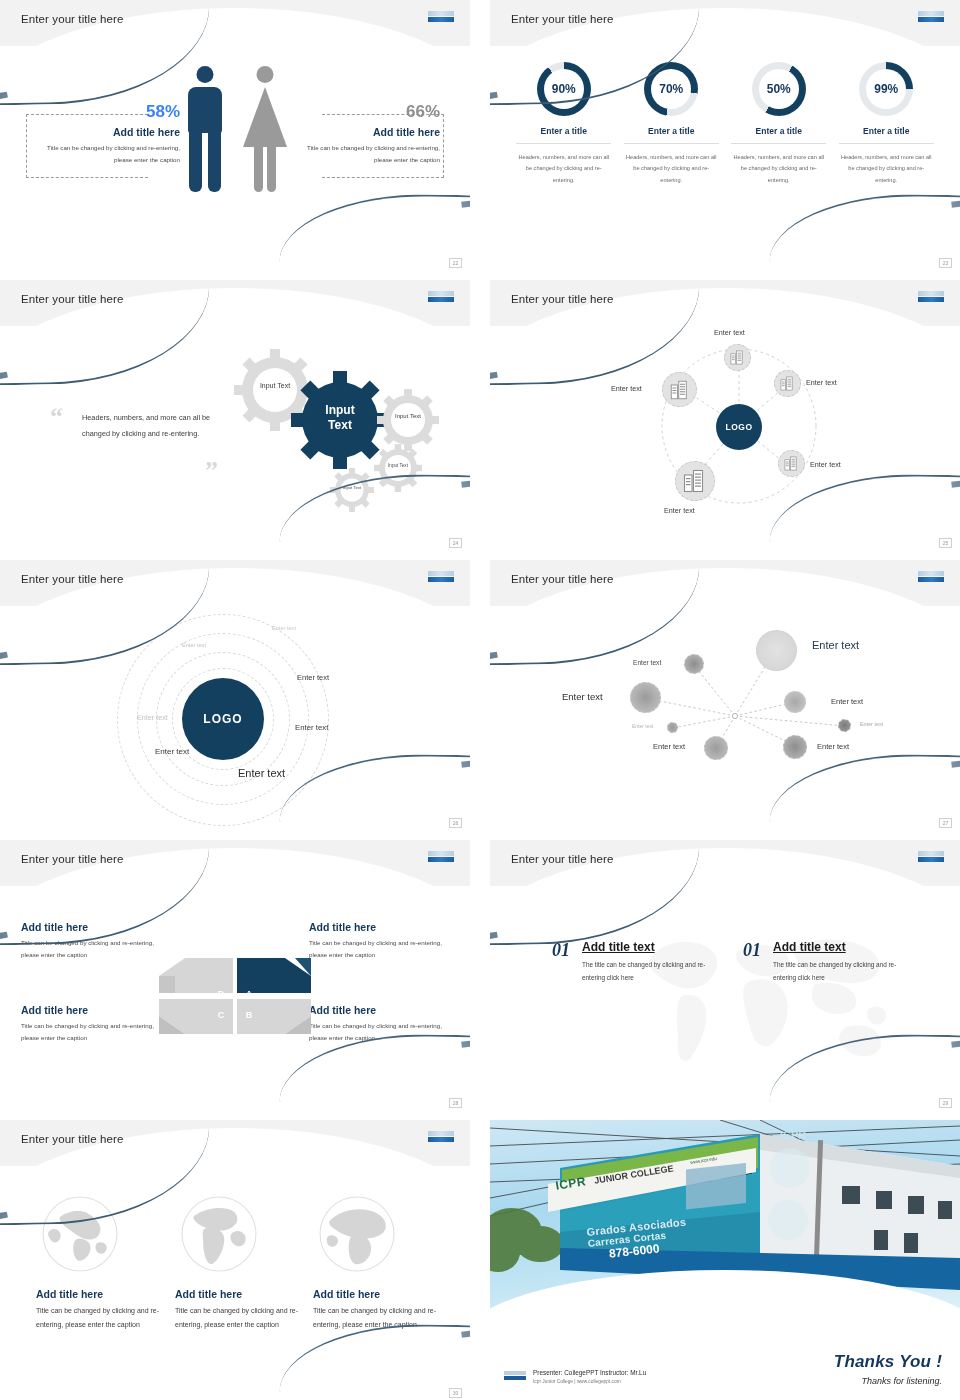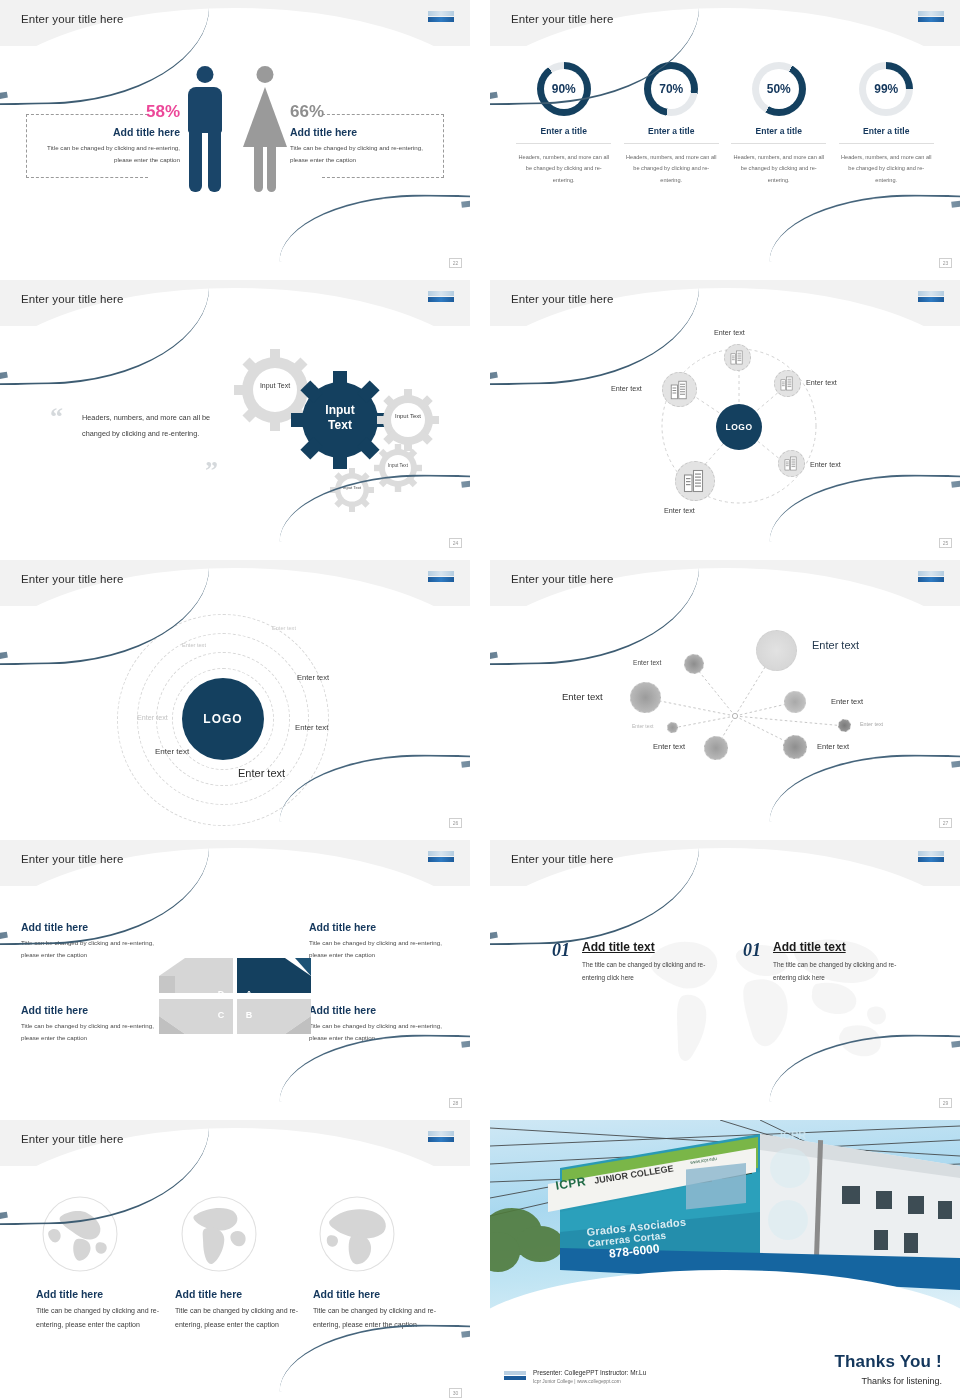--- a/index.html
+++ b/index.html
@@ -86,22 +86,22 @@
 
   
   .s1-dash-l, .s1-dash-r {
     position:absolute; top: 68px; height: 64px; border: 1px dashed #9a9a9a;
     border-right: none;
   }
   .s1-dash-l { left: 26px; width: 122px; border-right: none; }
   .s1-dash-r { right: 26px; width: 122px; border-left: none; border-right: 1px dashed #9a9a9a;}
   .s1-col { position:absolute; top: 56px; width: 150px; }
   .s1-col.left { left: 30px; text-align: right; }
-  .s1-col.right { right: 30px; text-align: left; }
-  .s1-pct { font-size: 17px; font-weight: bold; color:#ec4899; }
+  .s1-col.right { right: 30px; text-align: right; }
+  .s1-pct { font-size: 17px; font-weight: bold; color:#3b82f6; }
   .s1-pct.grey { color:#8e8e8e; }
   .s1-h { font-size: 10.5px; font-weight: bold; color:#14375c; margin-top:4px; }
   .s1-p { font-size: 6.2px; color:#4a4a4a; line-height: 1.9; margin-top: 4px; }
   .figs { position:absolute; left:50%; top: 20px; transform: translateX(-50%);
           display:flex; gap: 14px; align-items: flex-end; }
   .fig { width: 46px; position: relative; height: 128px; }
   .fig .head { position:absolute; left:50%; transform:translateX(-50%); top:0;
                width: 17px; height: 17px; border-radius:50%; }
   .fig .body-m { position:absolute; left:50%; transform:translateX(-50%); top:21px;
                width: 34px; height: 46px; border-radius: 8px 8px 3px 3px; }
@@ -167,21 +167,21 @@
 
   
   .globe-col { position:absolute; width: 140px; }
   .g-h { font-size: 10.5px; font-weight:bold; color:#14375c; margin-top: 6px;}
   .g-p { font-size: 7px; color:#3c3c3c; line-height: 2.0; margin-top: 4px; width: 124px;}
 
   
   .photo { position:absolute; left:0; top:0; width: 470px; height: 190px; overflow:hidden; }
   .sky { position:absolute; inset:0;
          background: linear-gradient(175deg,#cfe8f5 0%, #a9d8ef 40%, #bfe4f3 70%, #dff0f8 100%); }
-  .thanks-wrap { position:absolute; right: 18px; bottom: 14px; text-align:right; }
+  .thanks-wrap { position:absolute; right: 18px; bottom: 14px; text-align:right;font-style:italic; }
   .thanks-1 { font-size: 17px; font-weight:bold; color:#14375c; letter-spacing:.2px;}
   .thanks-2 { font-size: 9px; color:#2b2b2b; margin-top: 4px; text-align: right; }
   .pres-wrap { position:absolute; left: 14px; bottom: 16px; display:flex; gap:7px; align-items:flex-start;}
   .pres-logo { width: 22px; height: 11px; position:relative; flex:none; margin-top:2px;}
   .pres-logo .p1{position:absolute;left:0;top:0;width:22px;height:4px;background:#b9cfe2;}
   .pres-logo .p2{position:absolute;left:0;top:5px;width:22px;height:4px;background:#1d5b9a;}
   .pres-1 { font-size: 6.4px; color:#2c2c2c; }
   .pres-2 { font-size: 4.8px; color:#777; margin-top:3px; }
 </style>
 </head>

